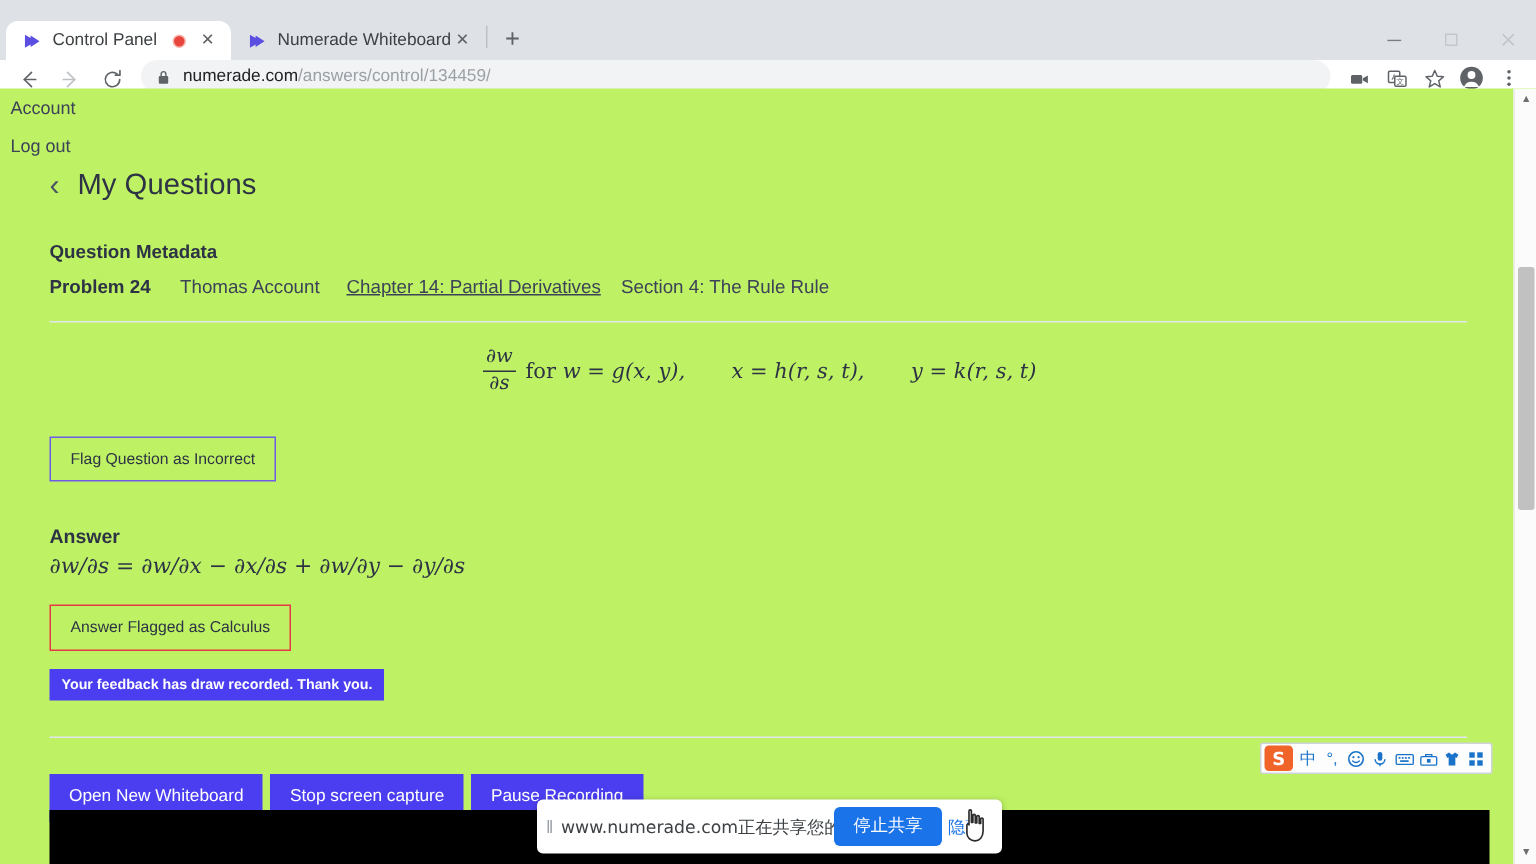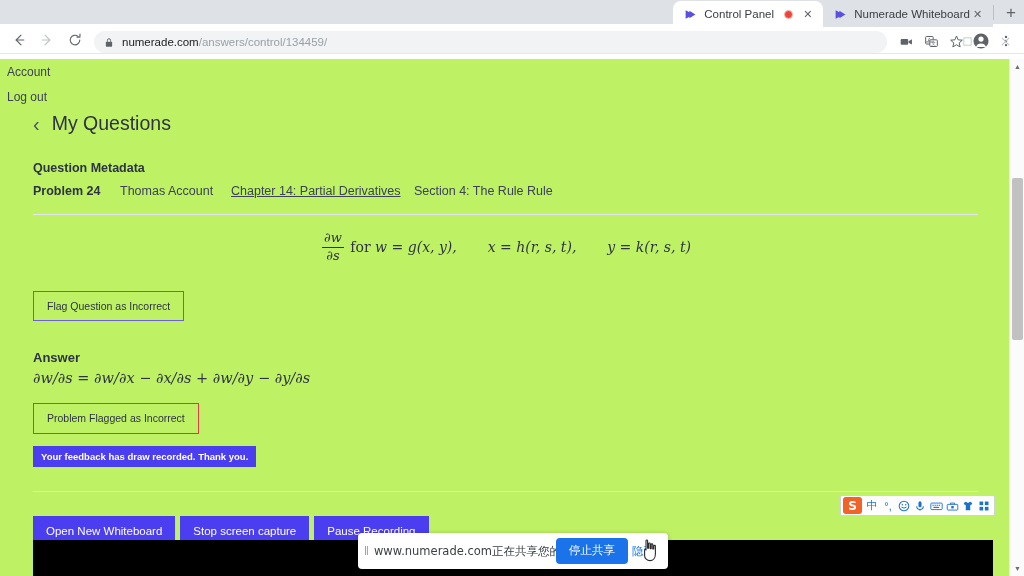--- a/index.html
+++ b/index.html
@@ -12,25 +12,24 @@
     overflow: hidden;
     font-family: "Liberation Sans", sans-serif;
     background: #ffffff;
     position: relative;
     -webkit-font-smoothing: antialiased;
   }
 
   
   .browser-chrome {
     background: #dee1e6;
-    height: 24px;
+    height: 40px;
     display: flex;
     align-items: flex-end;
     position: relative;
-    flex-direction: column;
   }
   .tabstrip {
     display: flex;
     align-items: flex-end;
     height: 28px;
     flex: 1;
     padding-left: 4px;
   }
   .tab {
     height: 26px;
@@ -119,21 +118,21 @@
     align-items: center;
     justify-content: center;
     color: #5b5f63;
   }
 
   
   .toolbar {
     background: #ffffff;
     height: 30px;
     display: flex;
-    align-items: flex-end;
+    align-items: flex-start;
     padding: 0 6px;
     border-bottom: 1px solid #e4e6e8;
     box-sizing: border-box;
   }
   .navbtn {
     width: 26px;
     height: 26px;
     display: flex;
     align-items: center;
     justify-content: center;
@@ -668,21 +667,21 @@
         <span class="it">x = h(r, s, t),</span>
         <span class="gap"></span>
         <span class="it">y = k(r, s, t)</span>
       </div>
 
       <div class="flagbtn">Flag Question as Incorrect</div>
 
       <div class="ans-head">Answer</div>
       <div class="ans-formula">∂w/∂s = ∂w/∂x − ∂x/∂s + ∂w/∂y − ∂y/∂s</div>
 
-      <div class="flaggedbtn">Problem Flagged as Incorrect</div>
+      <div class="flaggedbtn">Answer Flagged as Calculus</div>
       <div><span class="feedback">Your feedback has draw recorded. Thank you.</span></div>
 
       <div class="divider2"></div>
 
       <div class="btnrow">
         <button class="pbtn">Open New Whiteboard</button>
         <button class="pbtn">Stop screen capture</button>
         <button class="pbtn">Pause Recording</button>
       </div>
     </div>

